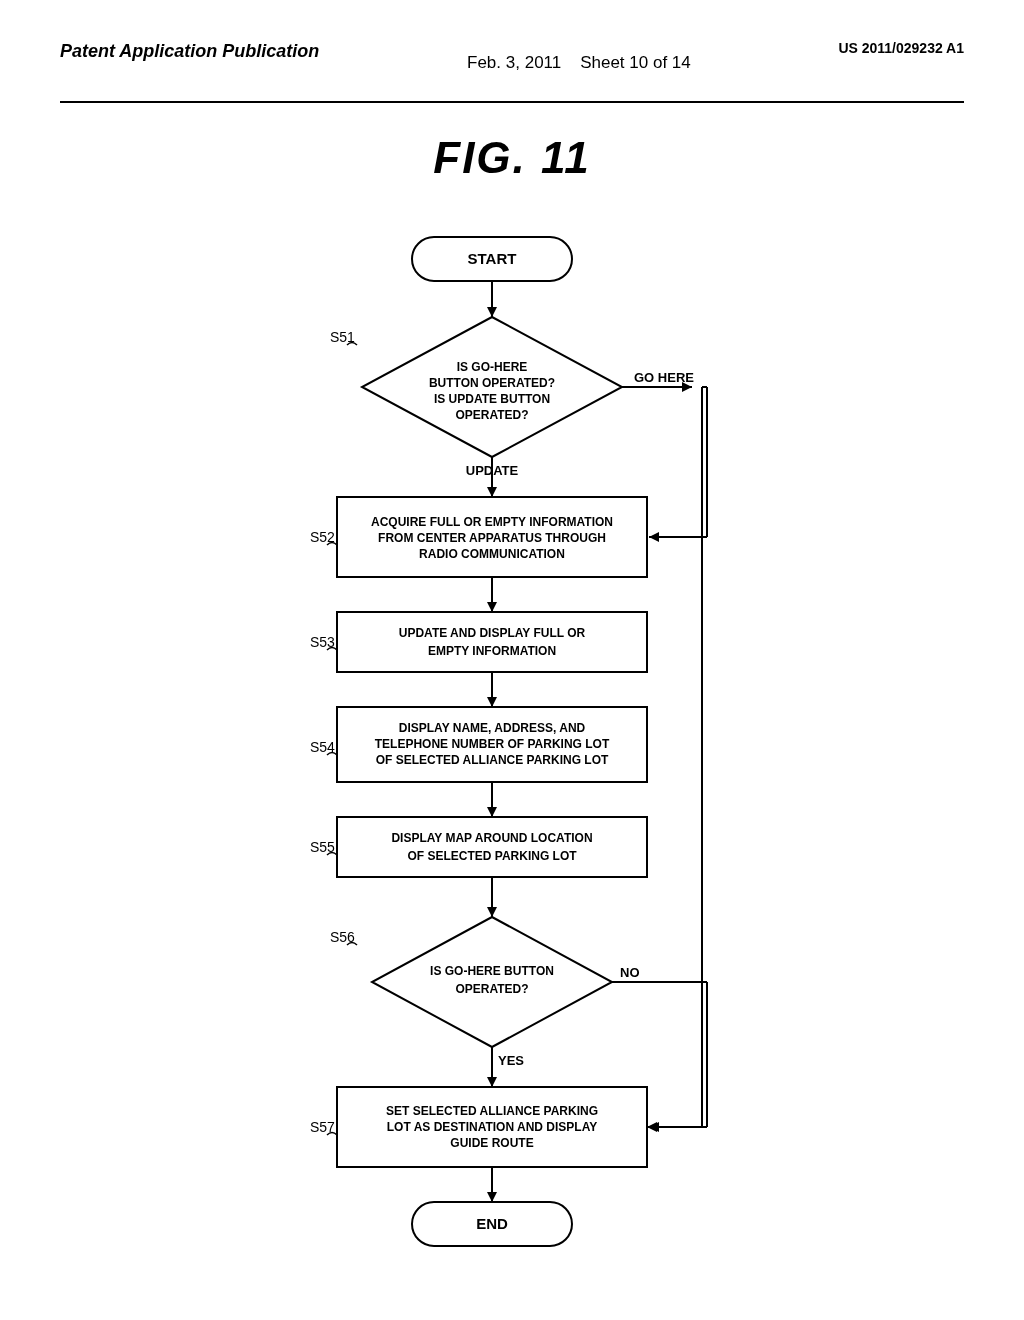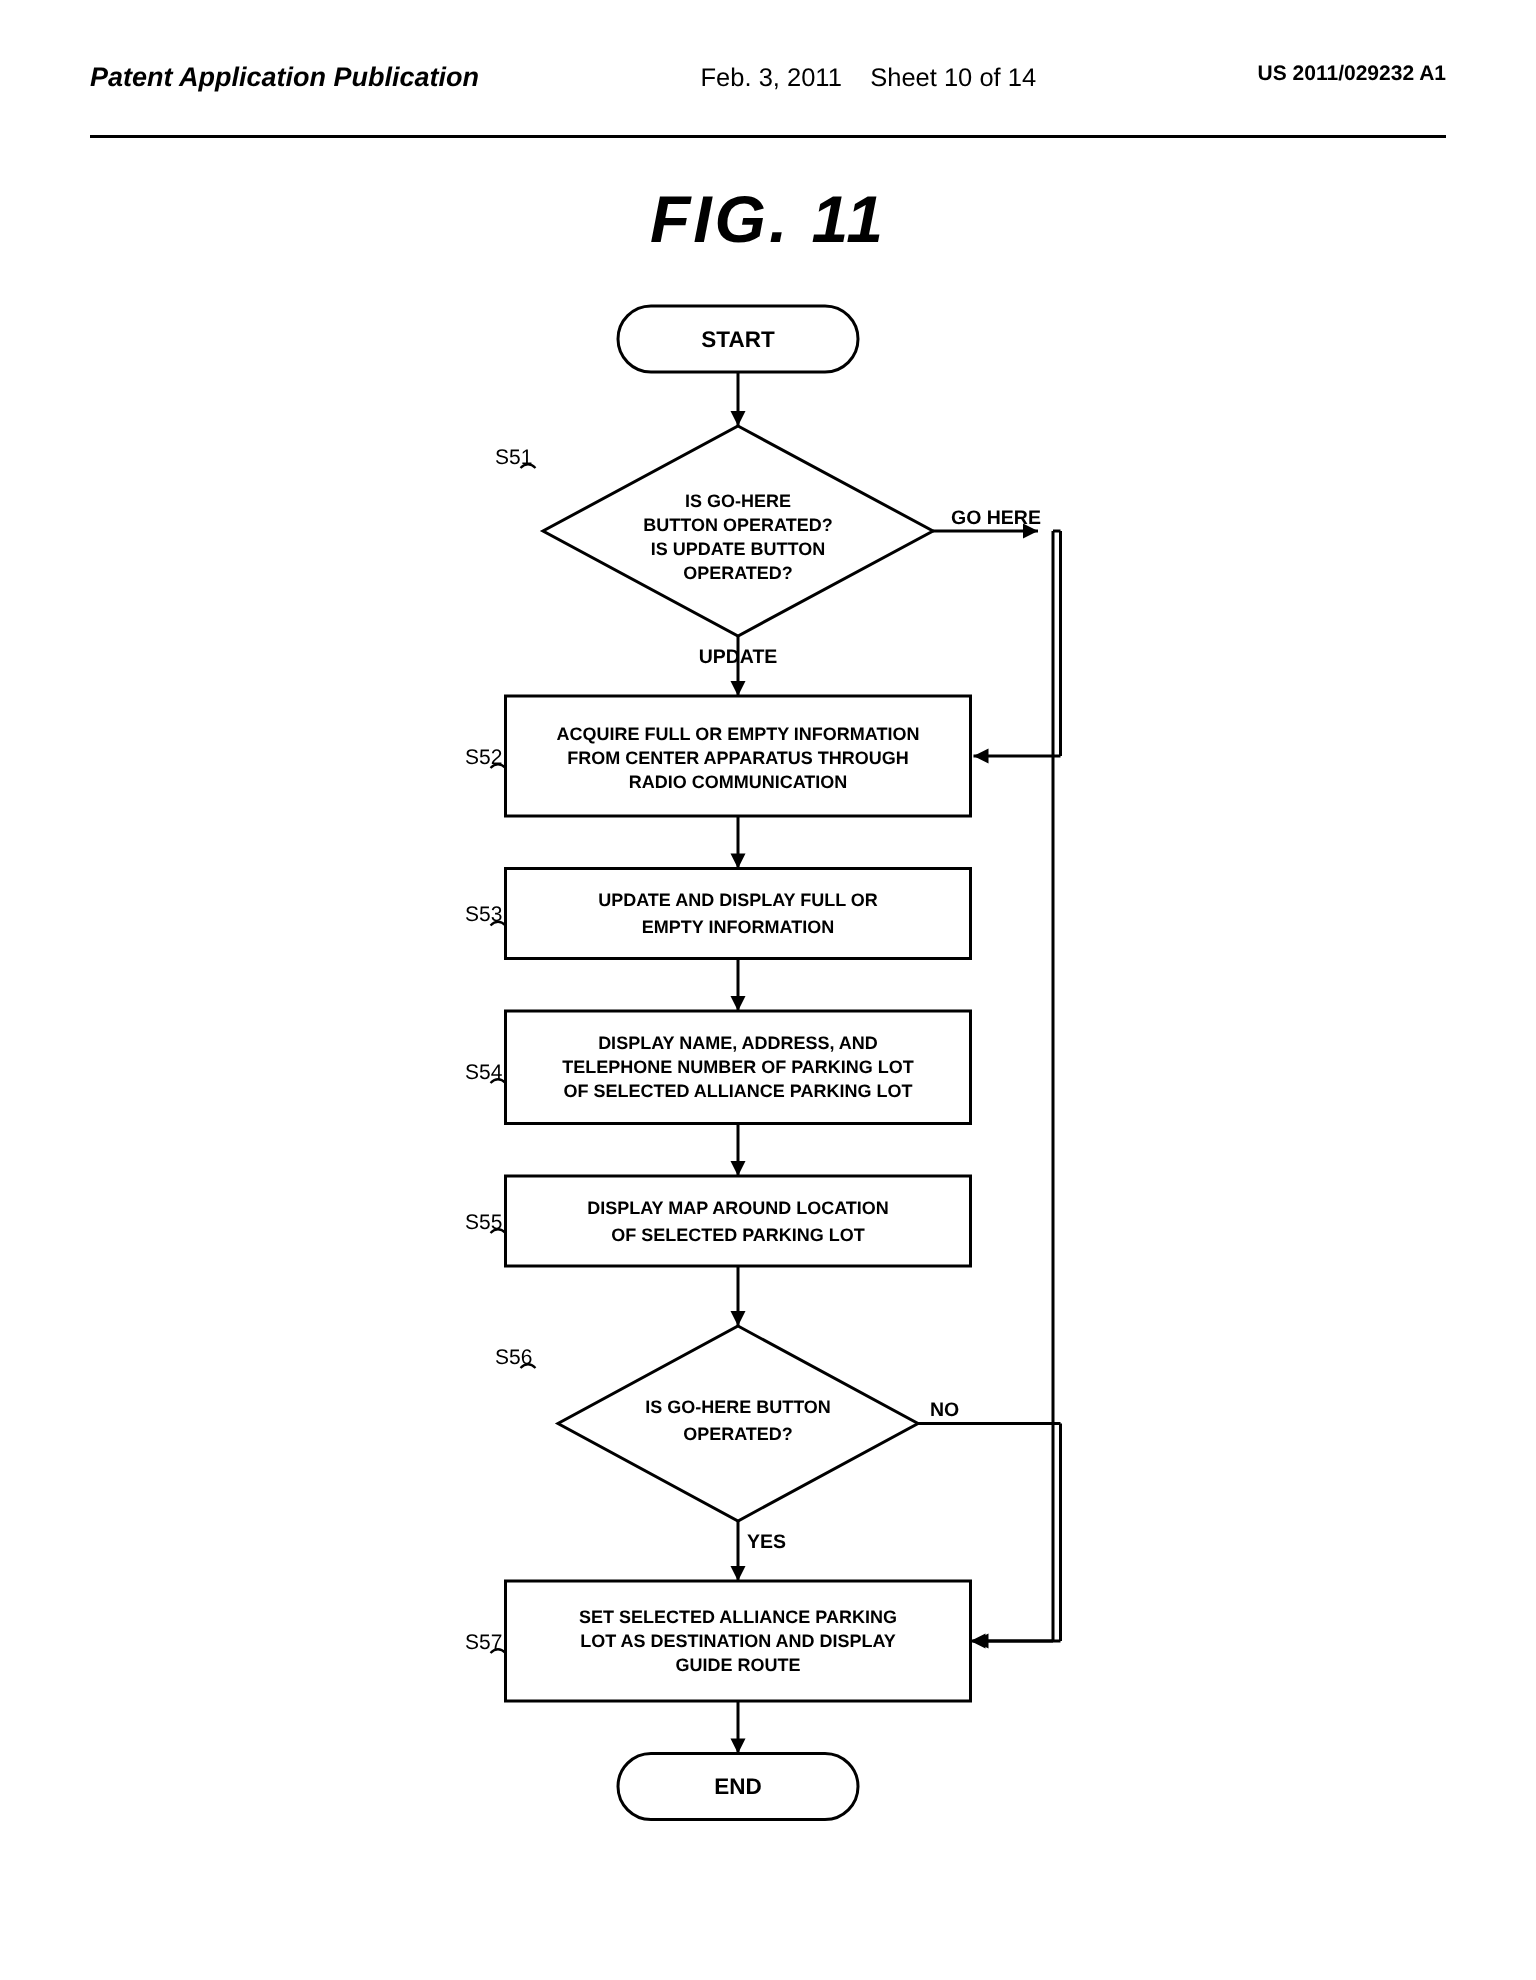--- a/index.html
+++ b/index.html
@@ -32,34 +32,35 @@
       font-size: 18px;
       font-weight: bold;
       font-style: italic;
       max-width: 340px;
       line-height: 1.3;
     }
     .header-center {
       font-size: 17px;
       text-align: center;
       line-height: 1.4;
+      margin-top: 11px;
     }
     .header-right {
       font-size: 14px;
       font-weight: bold;
       text-align: right;
     }
 
     
     .fig-title {
       text-align: center;
       font-size: 44px;
       font-style: italic;
       font-weight: bold;
-      margin-bottom: 22px;
+      margin-bottom: 44px;
       letter-spacing: 2px;
     }
 
     .outer-wrapper {
       position: relative;
       width: 700px;
       height: 1100px;
       margin: 0 auto;
     }
   </style>

